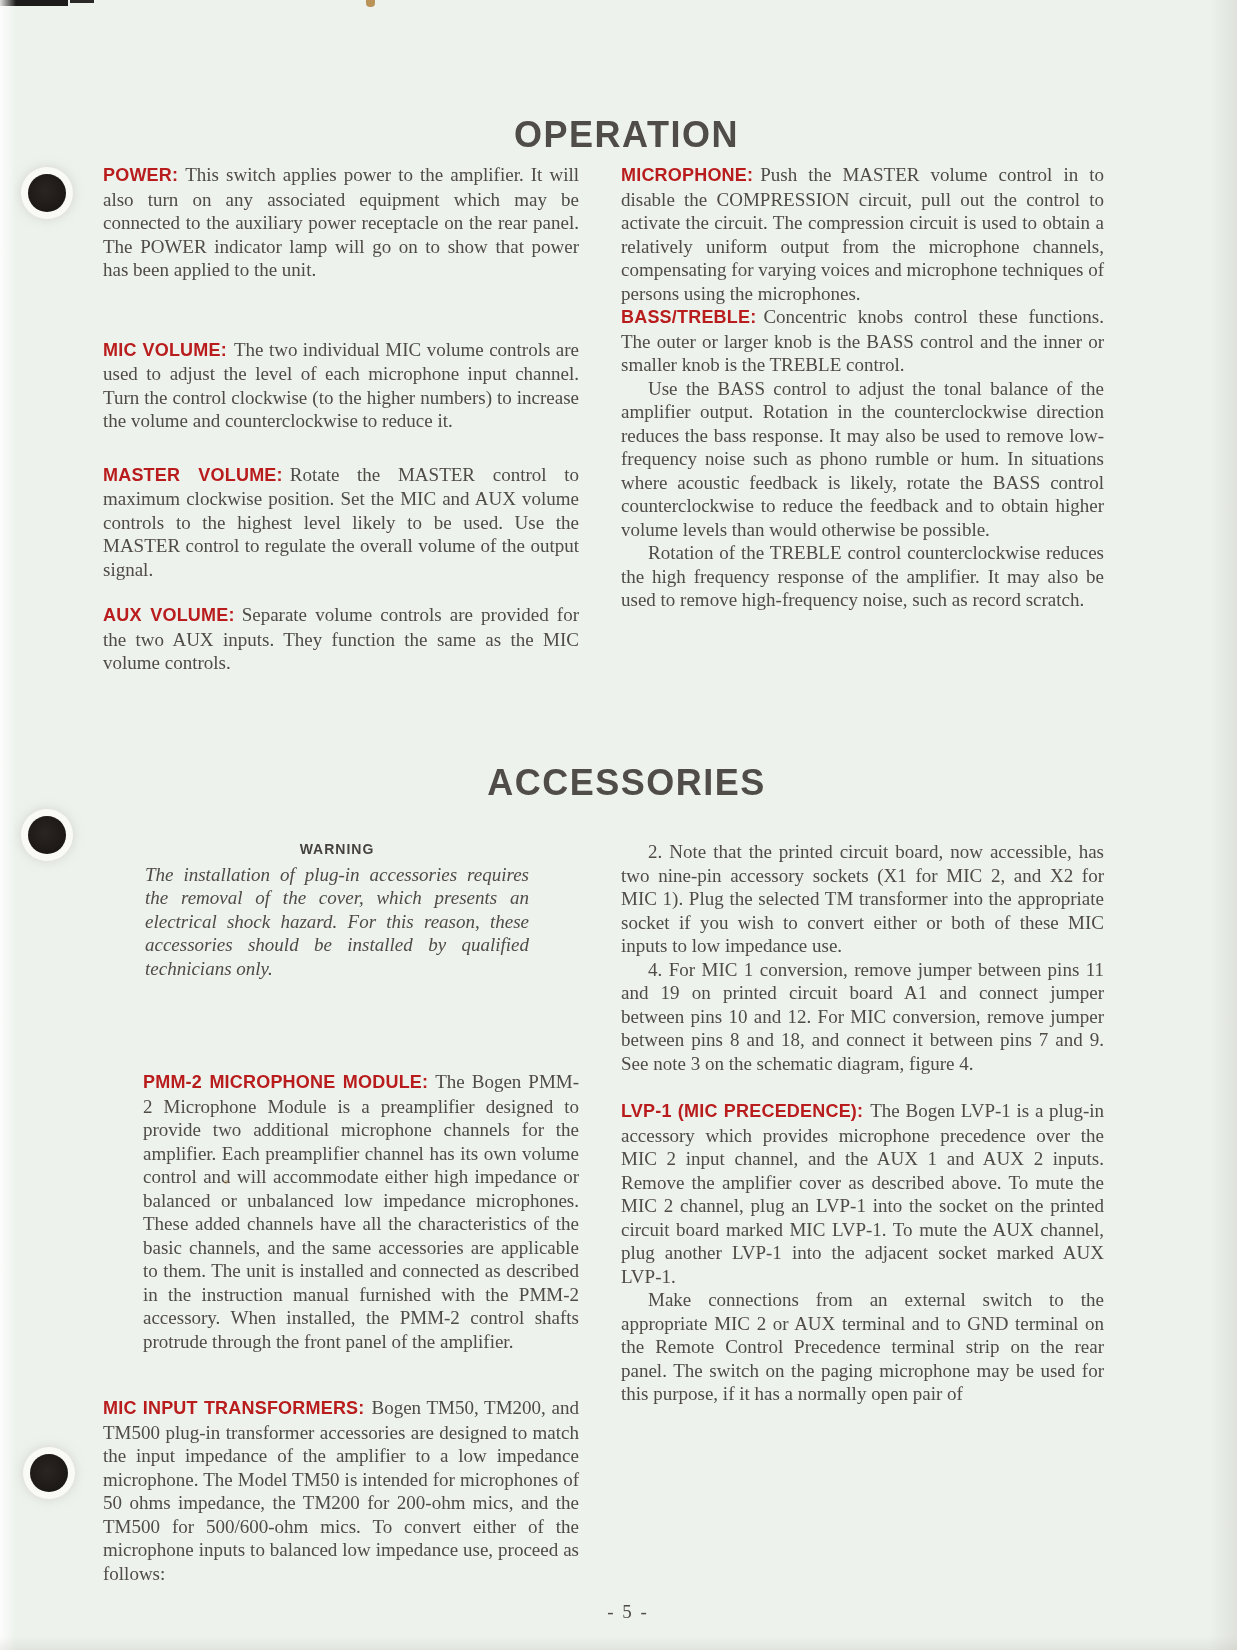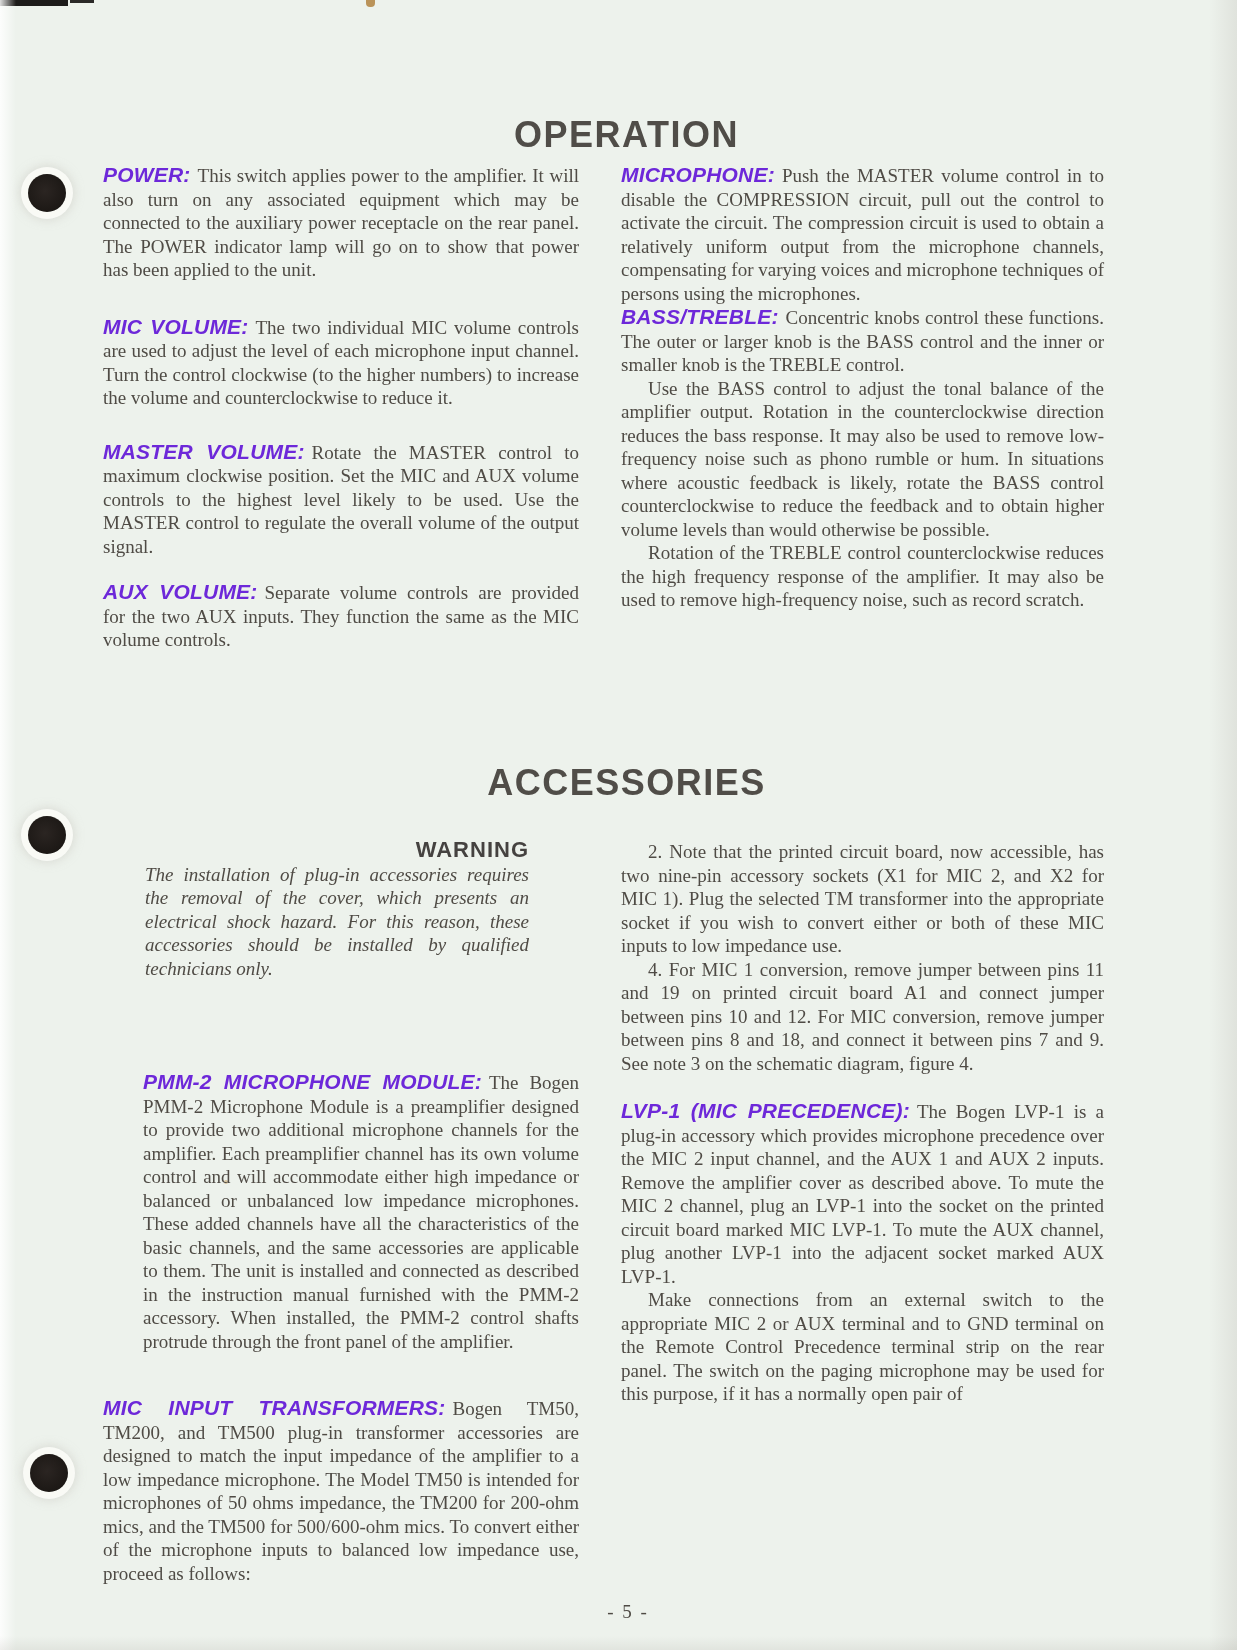--- a/index.html
+++ b/index.html
@@ -82,48 +82,47 @@
   }
   .col-op-left  { left: 103px; top: 163px; width: 476px; }
   .col-op-right { left: 621px; top: 163px; width: 483px; }
   .col-acc-left  { left: 103px; top: 838px; width: 476px; }
   .col-acc-right { left: 621px; top: 840px; width: 483px; }
 
   .para { margin: 0; }
   .lbl {
     font-family: "Liberation Sans", sans-serif;
     font-weight: 700;
-    font-size: 21px;
+    font-size: 18px;
     letter-spacing: 0.2px;
-    color: #6d28d9;
+    color: #b91c1c;
     margin-right: 7px;
-    font-style: italic;
   }
   .indent { text-indent: 27px; }
 
   
-  .mt-para    { margin-top: 33px; }
+  .mt-para    { margin-top: 56px; }
   .mt-small   { margin-top: 22px; }
   .mt-mid     { margin-top: 30px; }
   .mt-comp    { }
   .mt-pmm     { margin-top: 90px; margin-left: 40px; }
   .mt-mic-in  { margin-top: 43px; }
   .mt-lvp     { margin-top: 24px; }
 
   
   .warning-block {
     margin-left: 42px;
     width: 384px;
   }
   .warning-title {
     display: block;
-    text-align: right;
+    text-align: center;
     font-family: "Liberation Sans", sans-serif;
     font-weight: 700;
-    font-size: 22px;
+    font-size: 14px;
     letter-spacing: 1px;
     color: #454240;
     margin: 0 0 1px 0;
   }
   .warning-text {
     font-style: italic;
     margin: 0;
     text-align: justify;
   }
 

